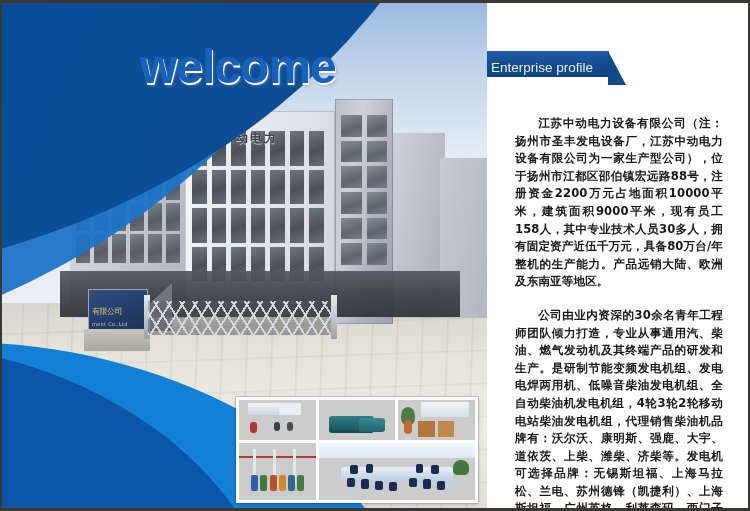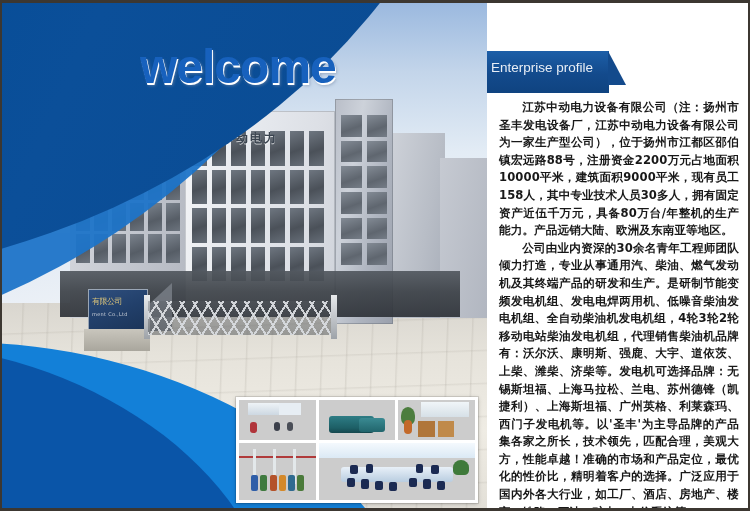--- a/index.html
+++ b/index.html
@@ -101,21 +101,21 @@
   
   .plaque{
     position:absolute;left:88px;top:286px;width:58px;height:40px;
     background:linear-gradient(160deg,#2f4f7e 0%,#22406b 50%,#1b3458 100%);
     border:1px solid #9aa6b6;
     overflow:hidden;
   }
   .plaque span{
     display:block;color:#d9c27a;font-size:8px;line-height:11px;
     font-family:"DejaVu Sans","Liberation Sans",sans-serif;
-    padding:6px 2px 0 3px;white-space:nowrap;letter-spacing:-.5px;
+    padding:16px 2px 0 3px;white-space:nowrap;letter-spacing:-.5px;
   }
   .plaque .en{color:#c9cfd8;font-size:5px;letter-spacing:.3px;padding-top:2px;}
   .plaque-base{
     position:absolute;left:84px;top:326px;width:66px;height:22px;
     background:linear-gradient(180deg,#c9c6bd 0%,#a9a69d 100%);
   }
 
   
   .gate{
     position:absolute;left:148px;top:298px;width:185px;height:34px;
@@ -218,21 +218,21 @@
   .ph5 .ceil{position:absolute;left:0;top:0;width:100%;height:26%;
       background:linear-gradient(180deg,#f4f9fd,#dbe9f5);}
 
   
   .right-panel{
     position:absolute;left:487px;top:0;width:263px;height:511px;
     background:#ffffff;
     overflow:hidden;
   }
   .ribbon{
-    position:absolute;left:-14px;top:48px;height:42px;
+    position:absolute;left:-14px;top:48px;height:26px;
     display:flex;align-items:stretch;z-index:6;
   }
   .ribbon .r-en{
     background:linear-gradient(180deg,#1d5fa8 0%,#134a8c 55%,#0f4380 100%);
     color:#e8eef6;font-size:13.5px;line-height:34px;
     padding:0 16px 0 18px;white-space:nowrap;
     position:relative;
   }
   .ribbon .r-en:after{
     content:"";position:absolute;right:-17px;top:0;width:0;height:0;
@@ -248,21 +248,21 @@
 
   .body-text{
     position:absolute;left:12px;top:96px;width:240px;
     font-family:"DejaVu Sans","Liberation Sans",sans-serif;
     font-size:11.6px;line-height:17.6px;
     color:#181818;
     text-align:justify;
     font-weight:bold;
     letter-spacing:.1px;
   }
-  .body-text p{margin:0;text-indent:2em;}
+  .body-text p{margin:16px;text-indent:2em;}
   .body-text p + p{margin-top:0;}
 
   
   .edge-left{position:absolute;left:0;top:0;width:2px;height:511px;background:#3c3731;z-index:20;}
   .edge-right{position:absolute;right:0;top:0;width:2px;height:511px;background:#3c3731;z-index:20;}
 </style>
 </head>
 <body>
 
 <div id="stage">

